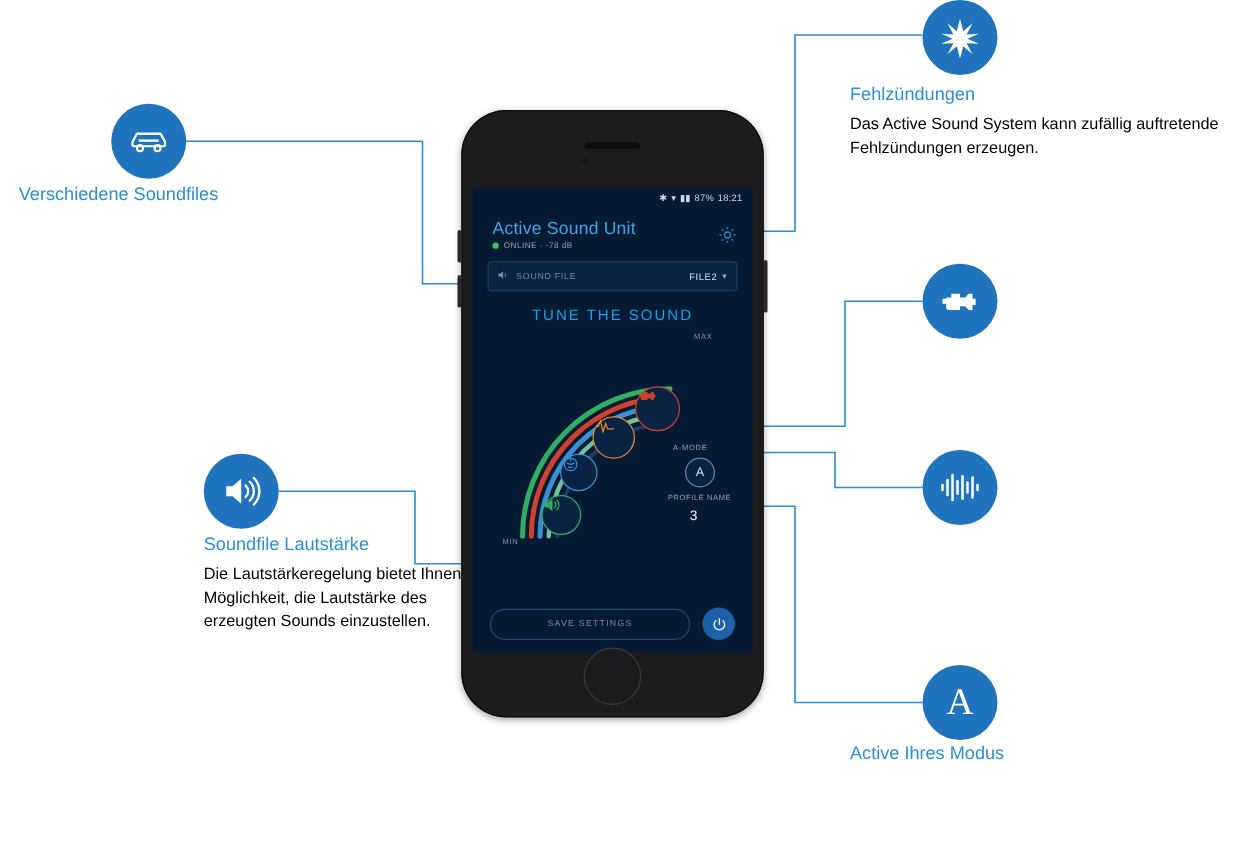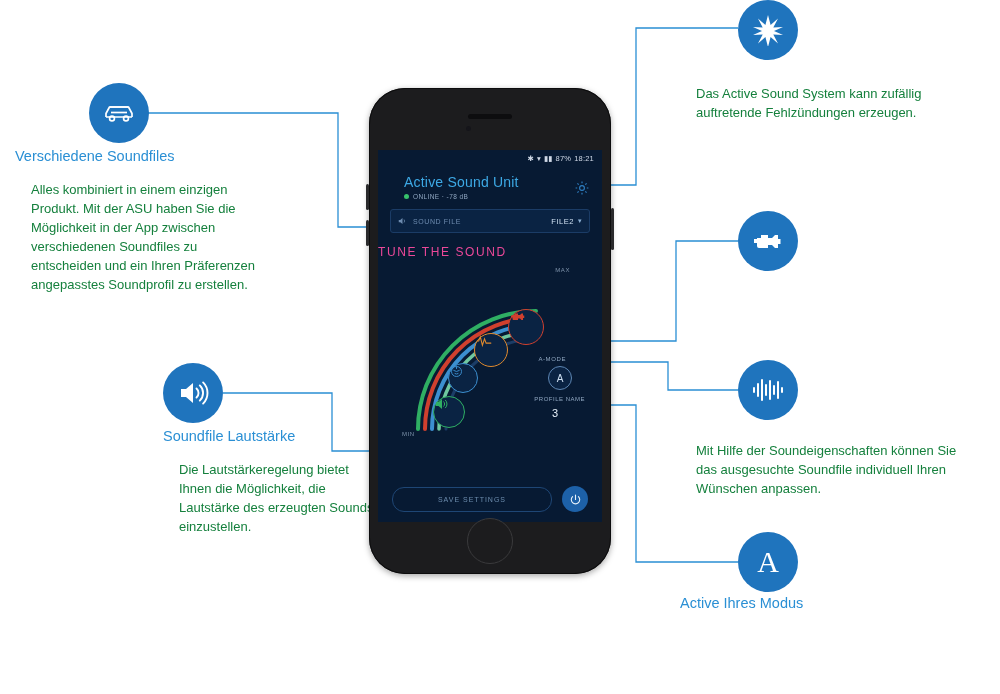--- a/index.html
+++ b/index.html
@@ -43,24 +43,24 @@
 
   
   .callout { position: absolute; }
   .callout .c-title {
     color: #2a8fd4;
     font-size: 14.5px;
     margin: 0 0 5px 0;
     font-weight: normal;
   }
   .callout .c-body {
-    color: #15803d;
+    color: #000000;
     font-size: 13px;
     line-height: 19px;
-    margin: 16px;
+    margin: 0;
   }
 
   
   #phone {
     position: absolute;
     left: 369px;
     top: 88px;
     width: 242px;
     height: 486px;
     background: #1c1c1e;
@@ -131,21 +131,21 @@
     padding: 2px 8px 0 0;
     color: #cfd8e6;
     font-size: 7.5px;
     letter-spacing: .2px;
   }
   #statusbar .sb-ico { font-size: 7.5px; line-height: 1; }
 
   
   #app-header {
     position: relative;
-    padding: 8px 10px 2px 26px;
+    padding: 8px 10px 2px 16px;
   }
   #app-title {
     color: #3da9e5;
     font-size: 14px;
     letter-spacing: .2px;
   }
   #app-status {
     margin-top: 3px;
     font-size: 6.5px;
     color: #8fa6c0;
@@ -177,21 +177,22 @@
     padding: 0 7px;
     color: #6e8cb0;
     font-size: 7px;
     letter-spacing: .6px;
   }
   #soundfile-label { margin-left: 6px; flex: 1; }
   #soundfile-value { color: #cfe0f2; font-size: 7.5px; letter-spacing: .5px; }
   #soundfile-caret { margin-left: 4px; color: #8fb2d6; font-size: 7px; }
 
   #tune-title {
-    color: #ec4899;
+    text-align: center;
+    color: #0ea5e9;
     font-size: 12px;
     letter-spacing: 1.6px;
     margin-top: 12px;
   }
 
   
   #dial {
     position: relative;
     width: 224px;
     height: 190px;
@@ -346,35 +347,34 @@
       </svg>
     </span>
   </div>
 
   <div class="badge" style="left:738px; top:532px; width:60px; height:60px;">
     <span style="font-size:30px; line-height:30px; font-family:'Liberation Serif', serif;">A</span>
   </div>
 
   <div class="callout" style="left:15px; top:148px; width:262px;">
     <div class="c-title">Verschiedene Soundfiles</div>
-    <div class="c-body">Alles kombiniert in einem einzigen Produkt. Mit der ASU haben Sie die Möglichkeit in der App zwischen verschiedenen Soundfiles zu entscheiden und ein Ihren Präferenzen angepasstes Soundprofil zu erstellen.</div>
   </div>
 
   <div class="callout" style="left:163px; top:428px; width:230px;">
     <div class="c-title">Soundfile Lautstärke</div>
     <div class="c-body">Die Lautstärkeregelung bietet Ihnen die Möglichkeit, die Lautstärke des erzeugten Sounds einzustellen.</div>
   </div>
 
   <div class="callout" style="left:680px; top:68px; width:300px;">
+    <div class="c-title">Fehlzündungen</div>
     <div class="c-body">Das Active Sound System kann zufällig auftretende Fehlzündungen erzeugen.</div>
   </div>
 
 
   <div class="callout" style="left:680px; top:425px; width:300px;">
-    <div class="c-body">Mit Hilfe der Soundeigenschaften können Sie das ausgesuchte Soundfile individuell Ihren Wünschen anpassen.</div>
   </div>
 
   <div class="callout" style="left:680px; top:595px; width:300px;">
     <div class="c-title">Active Ihres Modus</div>
   </div>
 
   <div id="phone">
     <div class="side-btn l2"></div>
     <div class="side-btn r1"></div>
 

